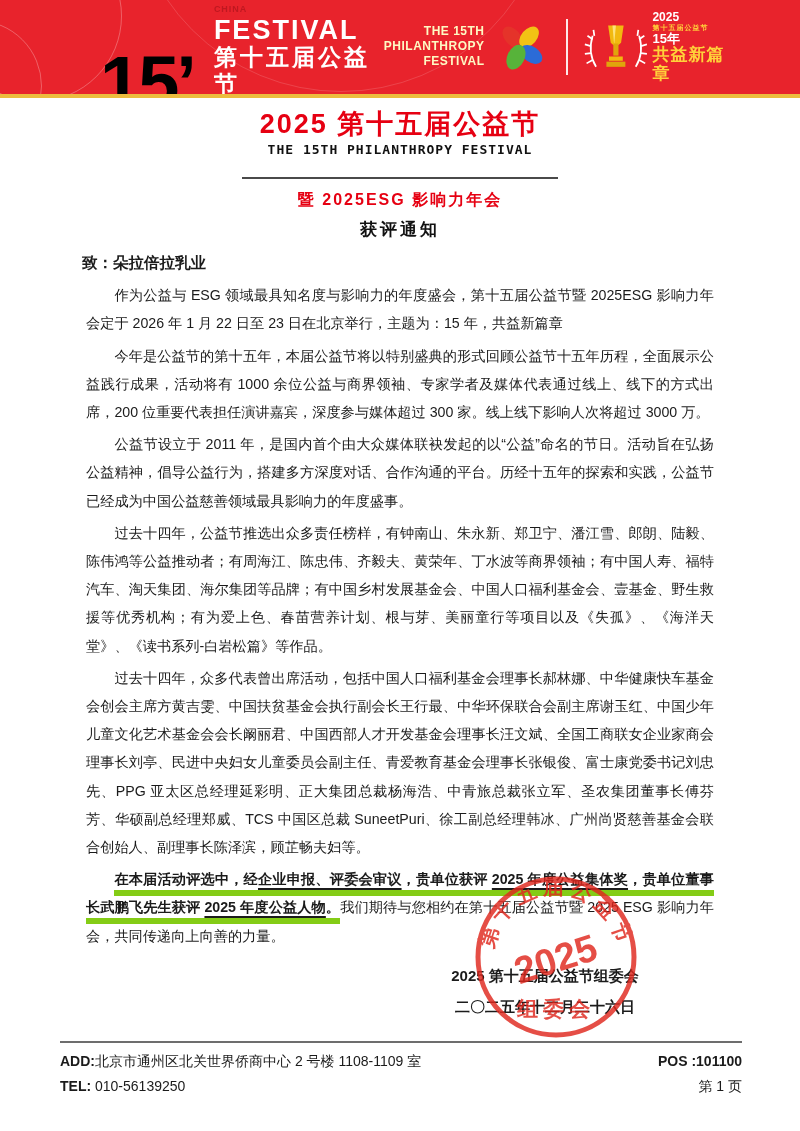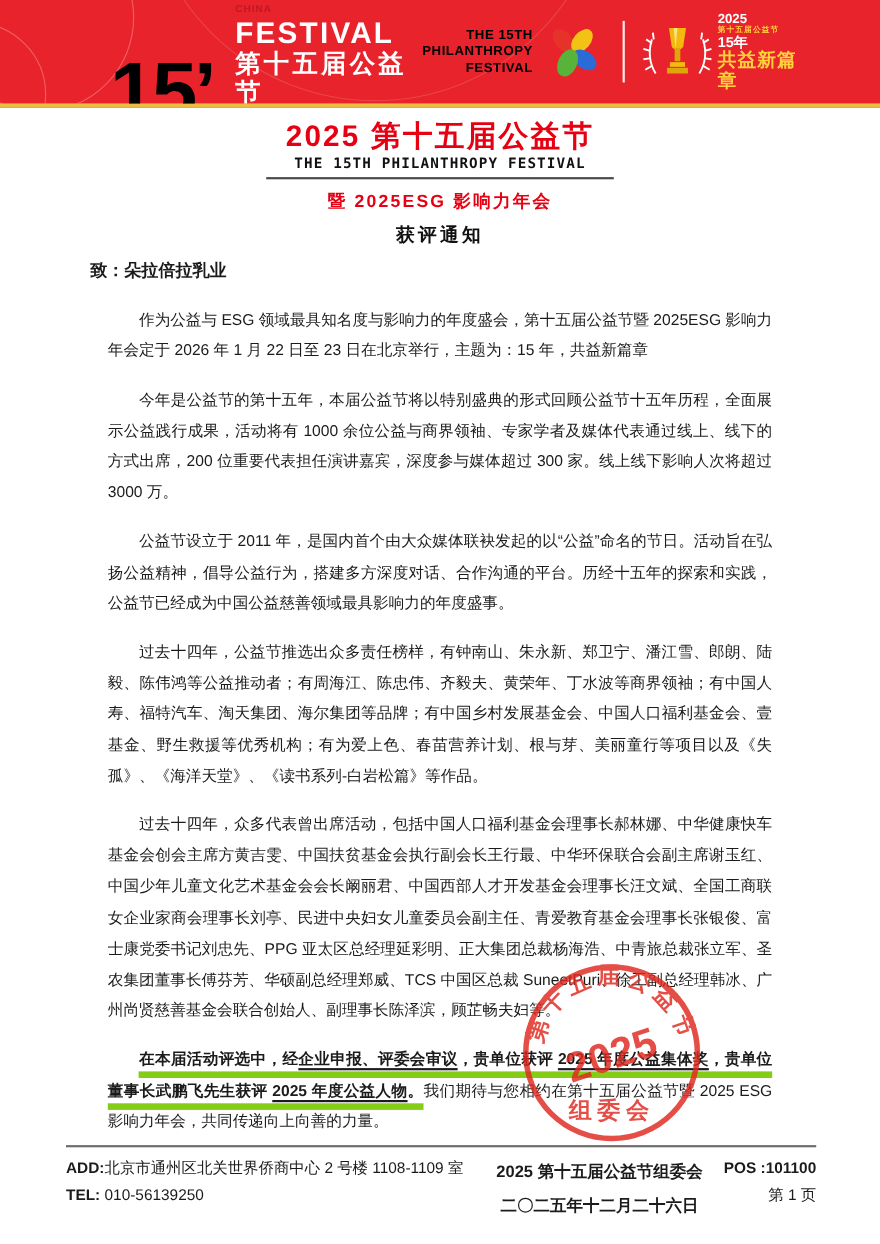--- a/index.html
+++ b/index.html
@@ -17,40 +17,40 @@
   .ring.r2{left:-90px;top:20px;width:130px;height:130px;}
   .ring.r3{left:130px;top:-330px;width:420px;height:420px;border-color:rgba(255,255,255,.15);}
   .banner-left{display:flex;align-items:flex-end;margin-left:100px;position:relative;z-index:2;}
   .big15{font-size:74px;font-weight:800;color:#000000;line-height:.82;letter-spacing:-3px;}
   .banner-left-col{margin-left:20px;padding-bottom:17px;}
   .date-line{color:#bf1820;font-weight:800;font-size:16px;letter-spacing:1px;}
   .date-line .loc{font-size:9px;letter-spacing:1px;margin-left:4px;}
   .festival-en{color:#fff;font-weight:800;font-size:27px;letter-spacing:2px;line-height:1.05;}
   .festival-cn{color:#fff;font-weight:800;font-size:23px;letter-spacing:3px;line-height:1.15;}
   .banner-right{display:flex;align-items:center;margin-left:auto;margin-right:70px;position:relative;z-index:2;}
-  .right-title{color:#000000;font-weight:800;font-size:12px;line-height:15px;text-align:right;letter-spacing:.5px;}
+  .right-title{color:#fef9c3;font-weight:800;font-size:12px;line-height:15px;text-align:right;letter-spacing:.5px;}
   .pinwheel{margin-left:8px;}
   .v-divider{width:2px;height:56px;background:rgba(255,255,255,.9);margin:0 16px 0 18px;}
   .emblem{display:flex;align-items:center;}
   .emblem-text{margin-left:5px;line-height:1.1;}
   .emblem-year{color:#fff;font-weight:800;font-size:12px;}
   .emblem-sub{color:#ffd23a;font-weight:700;font-size:7px;letter-spacing:1px;}
   .emblem-15{color:#fff;font-weight:800;font-size:13px;}
   .emblem-slogan{color:#ffd23a;font-weight:800;font-size:17px;letter-spacing:1px;}
   
   .title-wrap{text-align:center;padding-top:11px;}
   .t1{color:#e60012;font-weight:800;font-size:27px;letter-spacing:2px;line-height:30px;}
   .t-en{display:inline-block;font-family:"DejaVu Sans Mono",monospace;font-weight:700;font-size:13px;
-        letter-spacing:1px;color:#111;padding:3px 26px 4px;border-bottom:2px solid #4a4a4a;}
+        letter-spacing:1px;color:#111;padding:3px 26px 20px;border-bottom:2px solid #4a4a4a;}
   .t3{color:#e60012;font-weight:800;font-size:16px;letter-spacing:2px;line-height:28px;margin-top:7px;}
   .t4{color:#111;font-weight:800;font-size:17px;letter-spacing:3px;line-height:22px;margin-top:5px;}
   
   .body-wrap{padding:0 82px;margin-top:8px;font-size:14.2px;line-height:28.2px;text-align:justify;}
   .recipient{font-weight:800;font-size:15.5px;}
-  .body-wrap p{margin:16px;text-indent:2em;}
+  .body-wrap p{margin:4px;text-indent:2em;}
   .award-bold{font-weight:800;border-bottom:6px solid #84cc16;padding-bottom:3px;}
   .u{text-decoration:underline;text-underline-offset:4px;text-decoration-thickness:1.5px;}
   
   .signature{margin-top:10px;margin-left:auto;width:330px;margin-right:90px;
              text-align:center;font-size:15px;line-height:31px;font-weight:600;position:relative;z-index:1;}
   
   .stamp{position:absolute;left:470px;top:874px;width:172px;height:166px;z-index:3;
          pointer-events:none;opacity:.82;}
   
   .footer{position:absolute;left:60px;right:58px;top:1041px;border-top:2px solid #6d6d6d;

